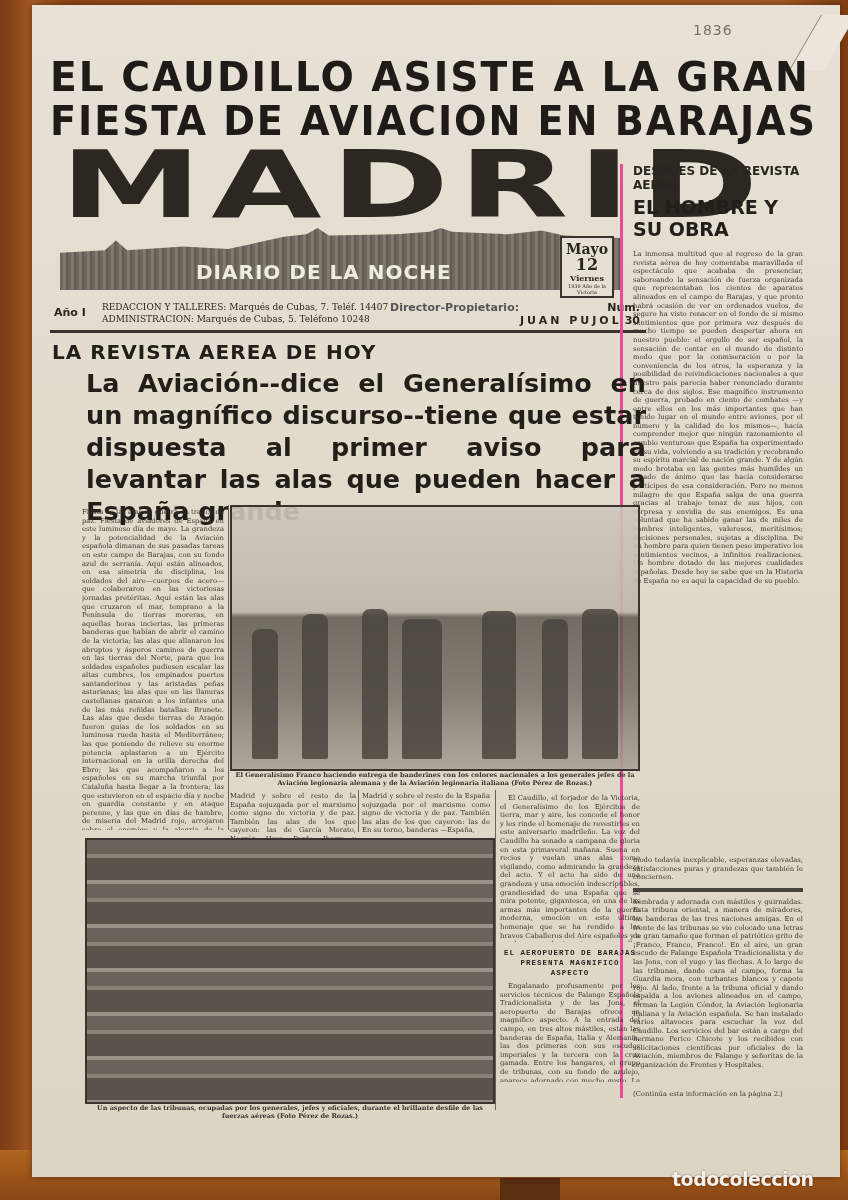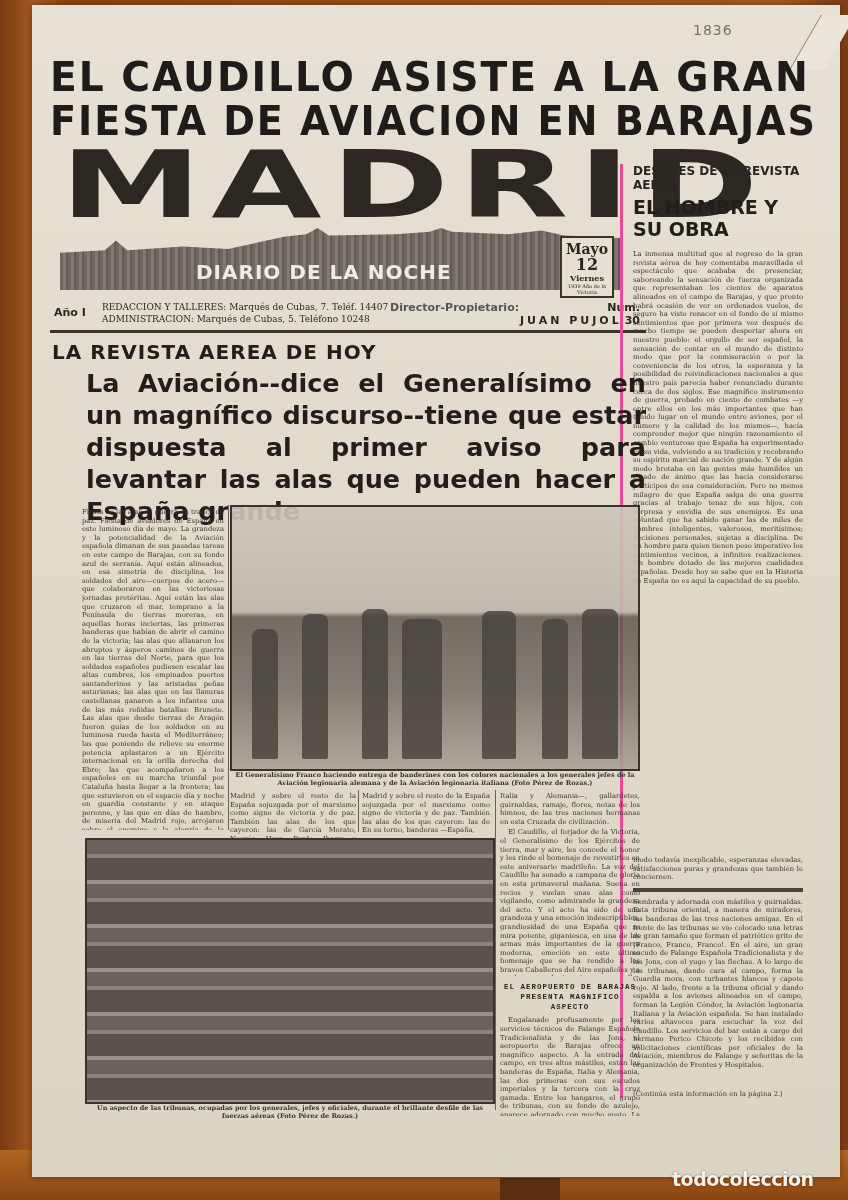--- a/index.html
+++ b/index.html
@@ -142,21 +142,20 @@
   <p class="body-text" style="margin:0;">Madrid y sobre el resto de la España sojuzgada por el marxismo como signo de victoria y de paz. También las alas de los que cayeron: las de García Morato, Negrón, Haya, Pardo, Ibarra y tantos otros héroes del aire. Y todas estas alas descansan, pero en un descanso que es alerta a la vez.</p>
 </div>
 <div class="col" style="left:362px;top:792px;width:128px;">
   <p class="body-text" style="margin:0;height:34px;overflow:hidden;">Madrid y sobre el resto de la España sojuzgada por el marxismo como signo de victoria y de paz. También las alas de los que cayeron: las de García Morato, Negrón, Haya, Pardo, Ibarra y tantos otros héroes del aire. Y todas estas alas descansan, pero en un descanso que es alerta a la vez.</p>
   <p class="body-text" style="margin:0;">En su torno, banderas —España,</p>
 </div>
 <div class="col-rule" style="left:358px;top:790px;height:42px;"></div>
 <div class="col-rule" style="left:495px;top:790px;height:320px;"></div>
 
 <div class="col" style="left:500px;top:792px;width:140px;">
-  <p class="body-text" style="margin:0;">Italia y Alemania—, gallardetes, guirnaldas, ramaje, flores, notas de los himnos, de las tres naciones hermanas en esta Cruzada de civilización.</p>
   <p class="body-text" style="margin:2px 0 0;height:148px;overflow:hidden;text-indent:8px;">El Caudillo, el forjador de la Victoria, el Generalísimo de los Ejércitos de tierra, mar y aire, les concede el honor y les rinde el homenaje de revestirles en este aniversario madrileño. La voz del Caudillo ha sonado a campana de gloria en esta primaveral mañana. Suena en recios y vuelan unas alas como vigilando, como admirando la grandeza del acto. Y el acto ha sido de una grandeza y una emoción indescriptibles, grandiosidad de una España que se mira potente, gigantesca, en una de las armas más importantes de la guerra moderna, emoción en este último homenaje que se ha rendido a los bravos Caballeros del Aire españoles y a sus hermanos legionarios que con ellos han perdido la sangre y hoy se reparten los laureles.</p>
   <div class="sub-head">EL AEROPUERTO DE BARAJAS PRESENTA MAGNIFICO ASPECTO</div>
   <p class="body-text" style="margin:0;height:100px;overflow:hidden;text-indent:8px;">Engalanado profusamente por los servicios técnicos de Falange Española Tradicionalista y de las Jons, el aeropuerto de Barajas ofrece un magnífico aspecto. A la entrada del campo, en tres altos mástiles, están las banderas de España, Italia y Alemania, las dos primeras con sus escudos imperiales y la tercera con la cruz gamada. Entre los hangares, el grupo de tribunas, con su fondo de azulejo, aparece adornado con mucho gusto. La entrada a la tribuna oficial está al</p>
 </div>
 
 <div class="photo photo-bottom"></div>
 <div class="caption" style="left:85px;top:1104px;width:410px;">
   <span>Un aspecto de las tribunas, ocupadas por los generales, jefes y oficiales, durante el brillante desfile de las fuerzas aéreas</span>
   <span>(Foto Pérez de Rozas.)</span>
 </div>

